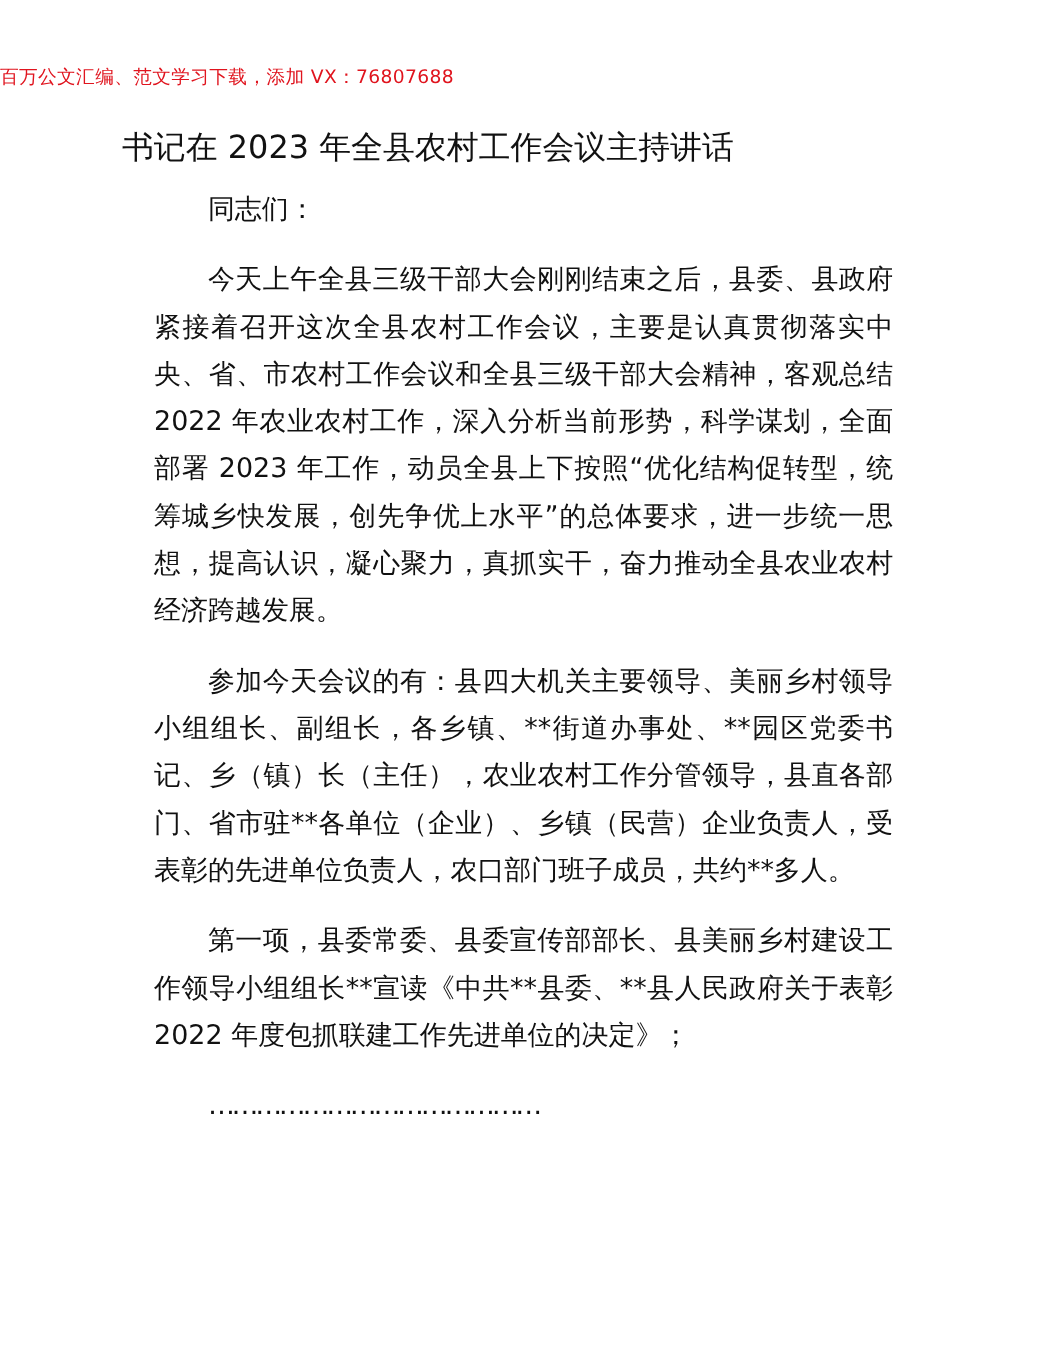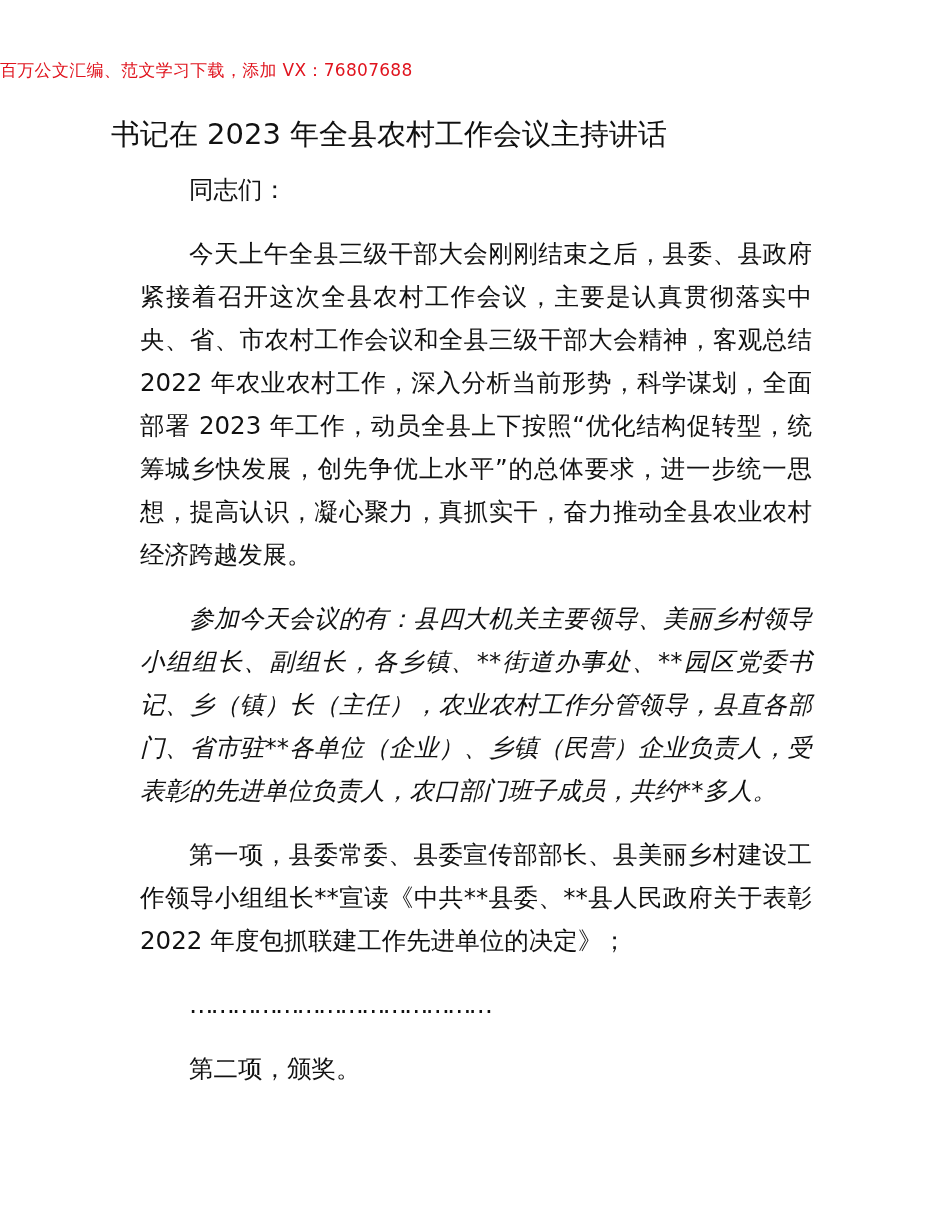--- a/index.html
+++ b/index.html
@@ -17,17 +17,16 @@
 </head>
 <body>
 
 <div class="watermark">百万公文汇编、范文学习下载，添加 VX：76807688</div>
 
 <div class="title">书记在 2023 年全县农村工作会议主持讲话</div>
 
 <div class="body">
   <p class="p indent" style="margin-bottom:21px;">同志们：</p>
   <p class="p indent" style="margin-bottom:21px;">今天上午全县三级干部大会刚刚结束之后，县委、县政府紧接着召开这次全县农村工作会议，主要是认真贯彻落实中央、省、市农村工作会议和全县三级干部大会精神，客观总结 2022 年农业农村工作，深入分析当前形势，科学谋划，全面部署 2023 年工作，动员全县上下按照“优化结构促转型，统筹城乡快发展，创先争优上水平”的总体要求，进一步统一思想，提高认识，凝心聚力，真抓实干，奋力推动全县农业农村经济跨越发展。</p>
-  <p class="p indent" style="margin-bottom:21px;font-style:italic;">参加今天会议的有：县四大机关主要领导、美丽乡村领导小组组长、副组长，各乡镇、**街道办事处、**园区党委书记、乡（镇）长（主任），农业农村工作分管领导，县直各部门、省市驻**各单位（企业）、乡镇（民营）企业负责人，受表彰的先进单位负责人，农口部门班子成员，共约**多人。</p>
+  <p class="p indent" style="margin-bottom:21px;">参加今天会议的有：县四大机关主要领导、美丽乡村领导小组组长、副组长，各乡镇、**街道办事处、**园区党委书记、乡（镇）长（主任），农业农村工作分管领导，县直各部门、省市驻**各单位（企业）、乡镇（民营）企业负责人，受表彰的先进单位负责人，农口部门班子成员，共约**多人。</p>
   <p class="p indent" style="margin-bottom:21px;">第一项，县委常委、县委宣传部部长、县美丽乡村建设工作领导小组组长**宣读《中共**县委、**县人民政府关于表彰 2022 年度包抓联建工作先进单位的决定》；</p>
   <p class="p indent" style="margin-bottom:21px; letter-spacing:-3px;">……………………………………</p>
-  <p class="p indent">第二项，颁奖。</p>
 </div>
 
 </body></html>

